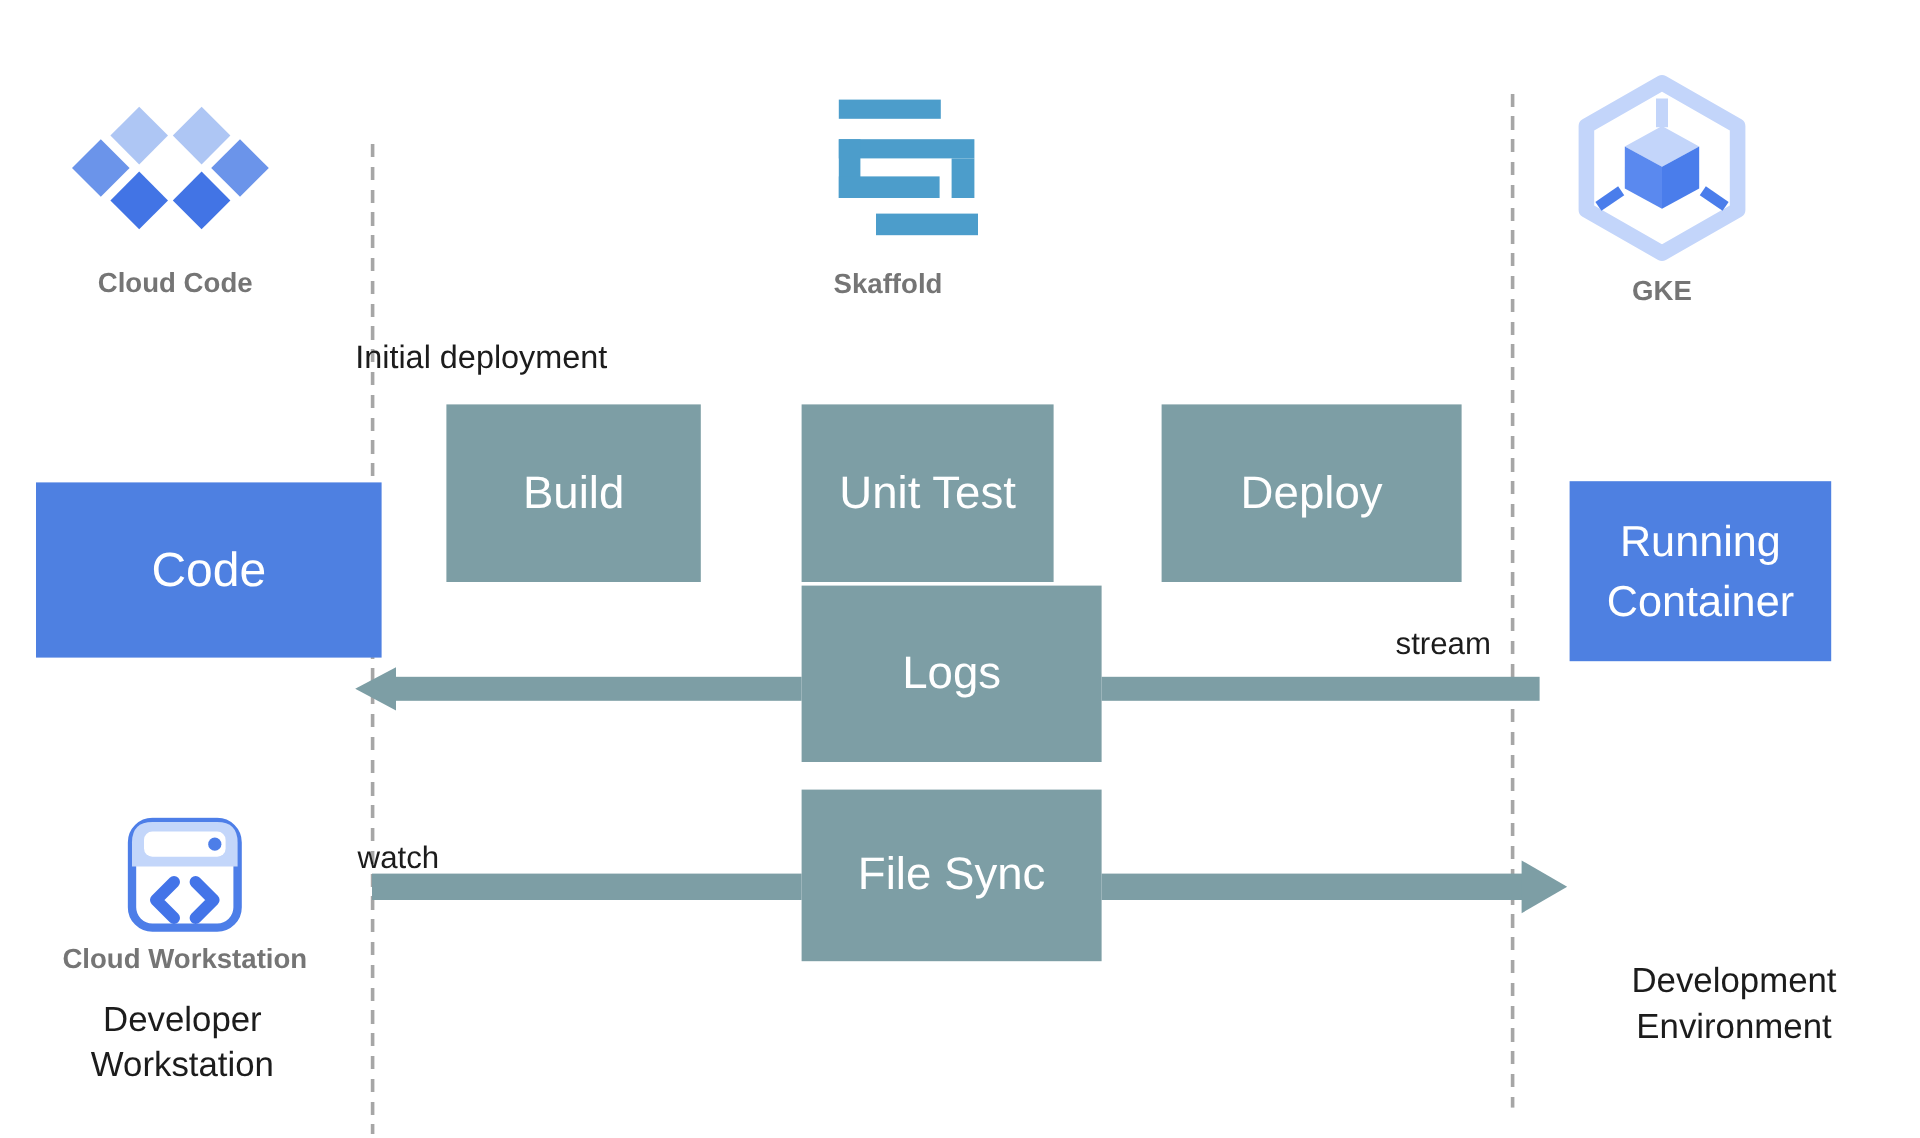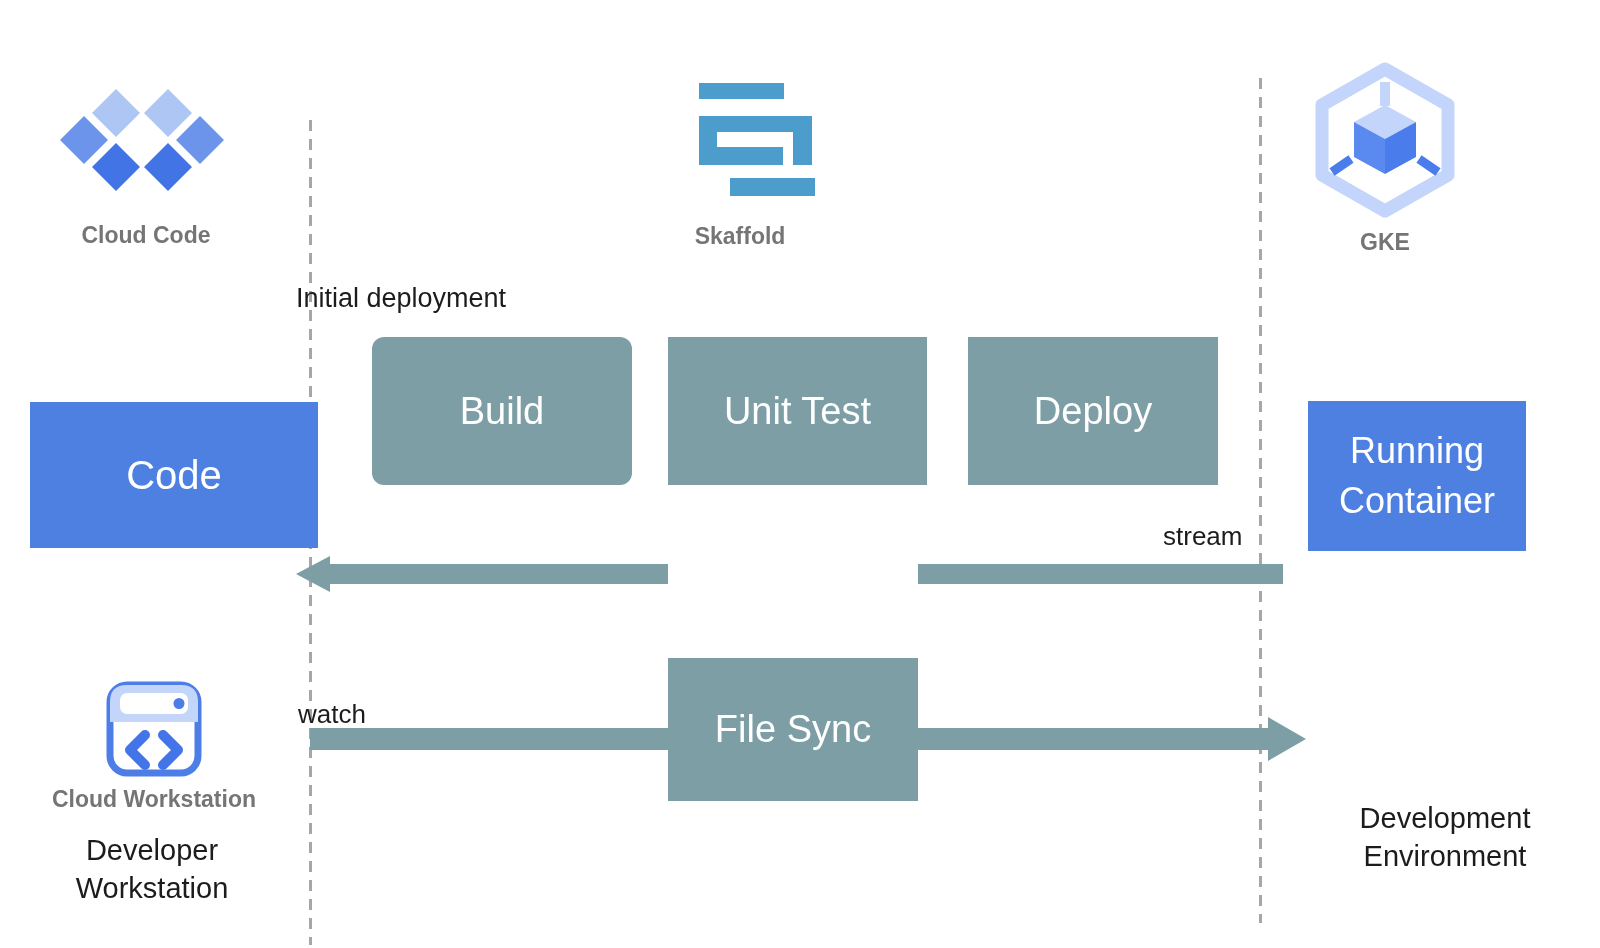--- a/index.html
+++ b/index.html
@@ -76,26 +76,27 @@
     <path d="M70 43 L101 60 L70 77 L39 60 Z" fill="#c3d5fa"></path>
     <path d="M39 60 L70 77 L70 112 L39 95 Z" fill="#5a89ef"></path>
     <path d="M101 60 L70 77 L70 112 L101 95 Z" fill="#4a7deb"></path>
   </svg>
   <div class="caption" style="left:1385px;top:229px;">GKE</div>
 
   <div class="box blue" style="left:30px;top:402px;width:288px;height:146px;">Code</div>
   <div class="box blue" style="left:1308px;top:401px;width:218px;height:150px;font-size:36px;line-height:1.38;padding:0 18px;box-sizing:border-box;">Running Container</div>
 
   <div class="black-label" style="left:296px;top:283px;">Initial deployment</div>
-  <div class="box teal" style="left:372px;top:337px;width:260px;height:148px;border-radius:12px;">Build</div>
-  <div class="box teal" style="left:668px;top:337px;width:259px;height:148px;">Unit Test</div>
+  <div class="box teal" style="left:372px;top:337px;width:212px;height:148px;">Build</div>
+  <div class="box teal" style="left:668px;top:337px;width:210px;height:148px;">Unit Test</div>
   <div class="box teal" style="left:968px;top:337px;width:250px;height:148px;">Deploy</div>
 
   <div class="arrow-head left" style="left:296px;top:556px;"></div>
   <div class="arrow-bar" style="left:324px;top:564px;width:344px;height:20px;"></div>
+  <div class="box teal" style="left:668px;top:488px;width:250px;height:147px;">Logs</div>
   <div class="arrow-bar" style="left:918px;top:564px;width:365px;height:20px;"></div>
   <div class="black-label" style="left:1163px;top:521px;font-size:26px;">stream</div>
 
   <div class="black-label" style="left:298px;top:686px;font-size:26px;margin-top:13px;">watch</div>
   <div class="arrow-bar" style="left:310px;top:728px;width:358px;height:22px;"></div>
   <div class="box teal" style="left:668px;top:658px;width:250px;height:143px;">File Sync</div>
   <div class="arrow-bar" style="left:918px;top:728px;width:354px;height:22px;"></div>
   <div class="arrow-head right" style="left:1268px;top:717px;"></div>
 
   <svg style="left:106px;top:681px;" width="96" height="96" viewBox="0 0 96 96">

